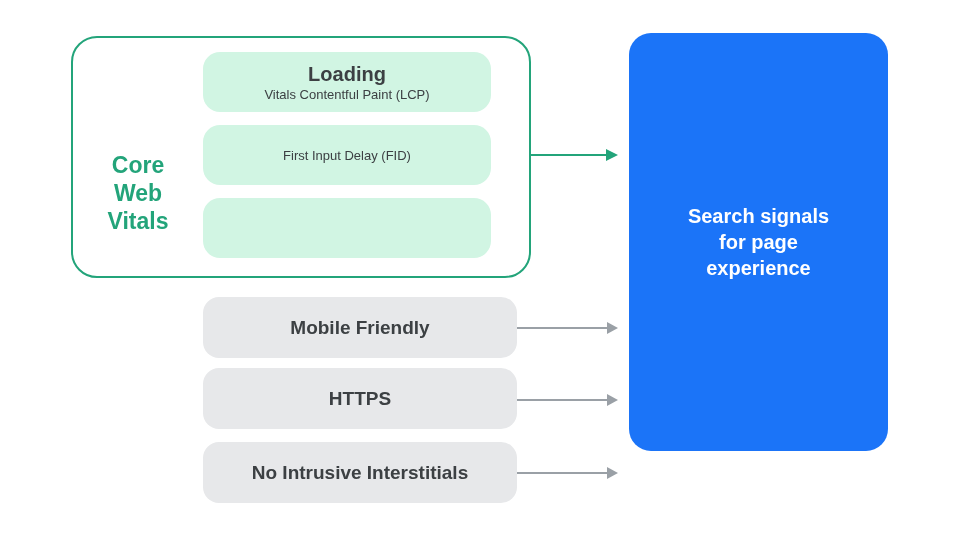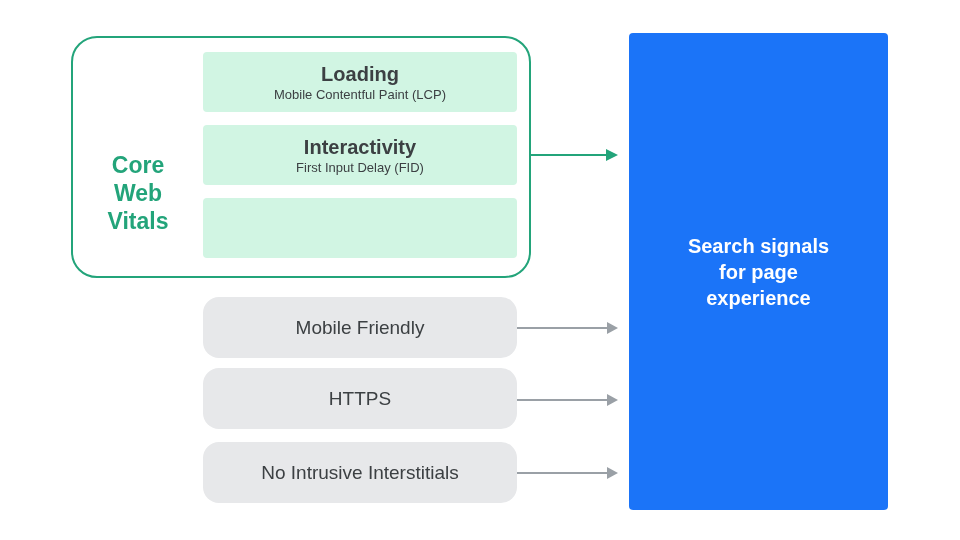--- a/index.html
+++ b/index.html
@@ -21,79 +21,78 @@
     border:2px solid var(--green);border-radius:26px;background:#fff;
   }
   .cwv-label{
     position:absolute;left:0;top:0;width:130px;height:100%;
     display:flex;align-items:center;justify-content:center;text-align:center;
     font-size:23px;font-weight:700;line-height:28px;color:var(--green);
     white-space:pre-line;
     margin-top:36px;
   }
   .cwv-card{
-    position:absolute;left:130px;width:314px;height:60px;border-radius:4px;
+    position:absolute;left:130px;width:288px;height:60px;border-radius:17px;
     background:var(--green-light);
     display:flex;flex-direction:column;align-items:center;justify-content:center;
   }
   .cwv-card.c0{top:14px}
   .cwv-card.c1{top:87px}
   .cwv-card.c2{top:160px}
   .cwv-card-title{font-size:20px;font-weight:600;line-height:24px;color:var(--text-dark);}
   .cwv-card-sub{font-size:13px;font-weight:400;line-height:16px;margin-top:1px;color:var(--text-dark);}
   
   .signal-card{
     position:absolute;left:203px;width:314px;height:61px;border-radius:16px;
     background:var(--gray-fill);
     display:flex;align-items:center;justify-content:center;
-    font-size:19px;font-weight:400;color:var(--text-dark);
+    font-size:19px;font-weight:700;color:var(--text-dark);
   }
   .signal-card.g0{top:297px}
   .signal-card.g1{top:368px}
   .signal-card.g2{top:442px}
   
   .arrow{position:absolute;display:flex;align-items:center;height:16px;}
   .arrow .shaft{flex:1;height:2px;}
   .arrow .head{width:0;height:0;border-top:6px solid transparent;border-bottom:6px solid transparent;}
   .arrow.green{left:531px;top:147px;width:87px;}
   .arrow.green .shaft{background:var(--green);}
   .arrow.green .head{border-left:12px solid var(--green);}
   .arrow.gray{left:517px;width:101px;}
   .arrow.gray .shaft{background:var(--gray-arrow);}
   .arrow.gray .head{border-left:11px solid var(--gray-arrow);}
   .arrow.a0{top:320px}
   .arrow.a1{top:392px}
   .arrow.a2{top:465px}
   
   .result-box{
-    position:absolute;left:629px;top:33px;width:259px;height:477px;border-radius:4px;
+    position:absolute;left:629px;top:33px;width:259px;height:418px;border-radius:22px;
     background:var(--blue);
     display:flex;align-items:center;justify-content:center;text-align:center;
   }
   .result-label{
     color:#fff;font-size:20px;font-weight:700;line-height:26px;white-space:pre-line;
   }
 </style>
 </head>
 <body>
 
 <div class="canvas">
 
   <div class="cwv-group">
     <div class="cwv-label">Core
 Web
 Vitals</div>
 
     <div class="cwv-card c0">
       <div class="cwv-card-title">Loading</div>
-      <div class="cwv-card-sub">Mobile Contentful Paint (LCP)</div>
+      <div class="cwv-card-sub">Vitals Contentful Paint (LCP)</div>
     </div>
 
     <div class="cwv-card c1">
-      <div class="cwv-card-title">Interactivity</div>
       <div class="cwv-card-sub">First Input Delay (FID)</div>
     </div>
 
     <div class="cwv-card c2">
     </div>
   </div>
 
   <div class="arrow green">
     <span class="shaft"></span>
     <span class="head"></span>

